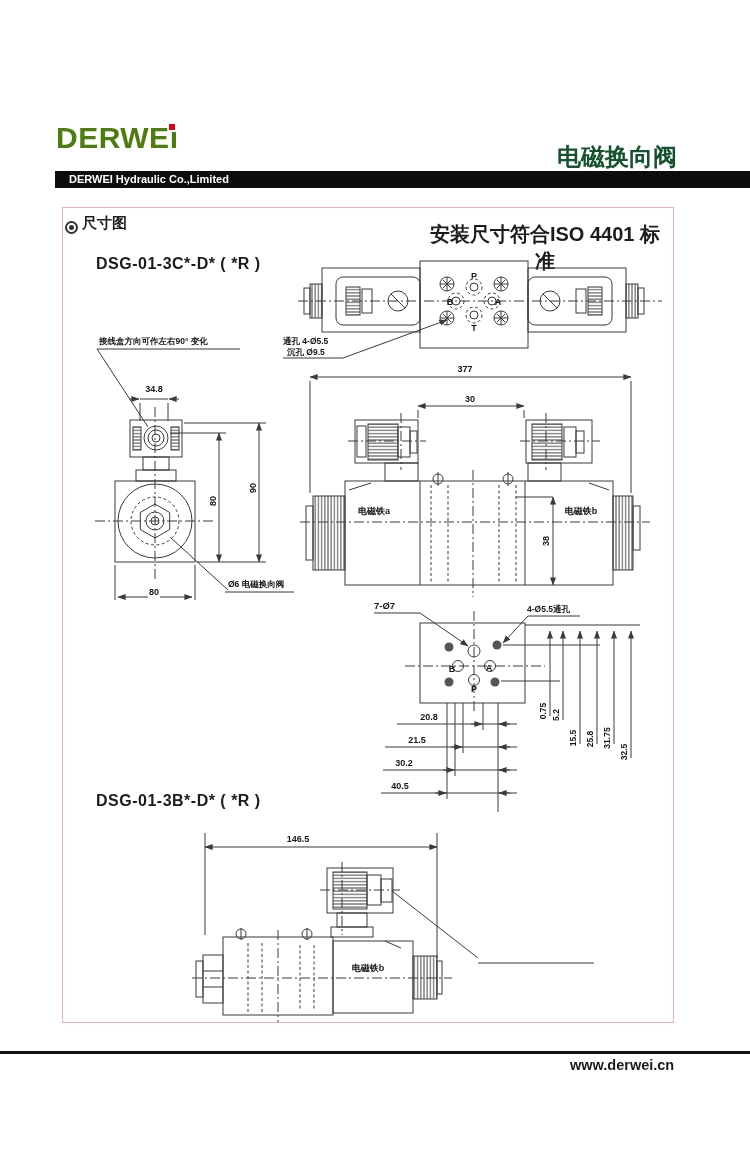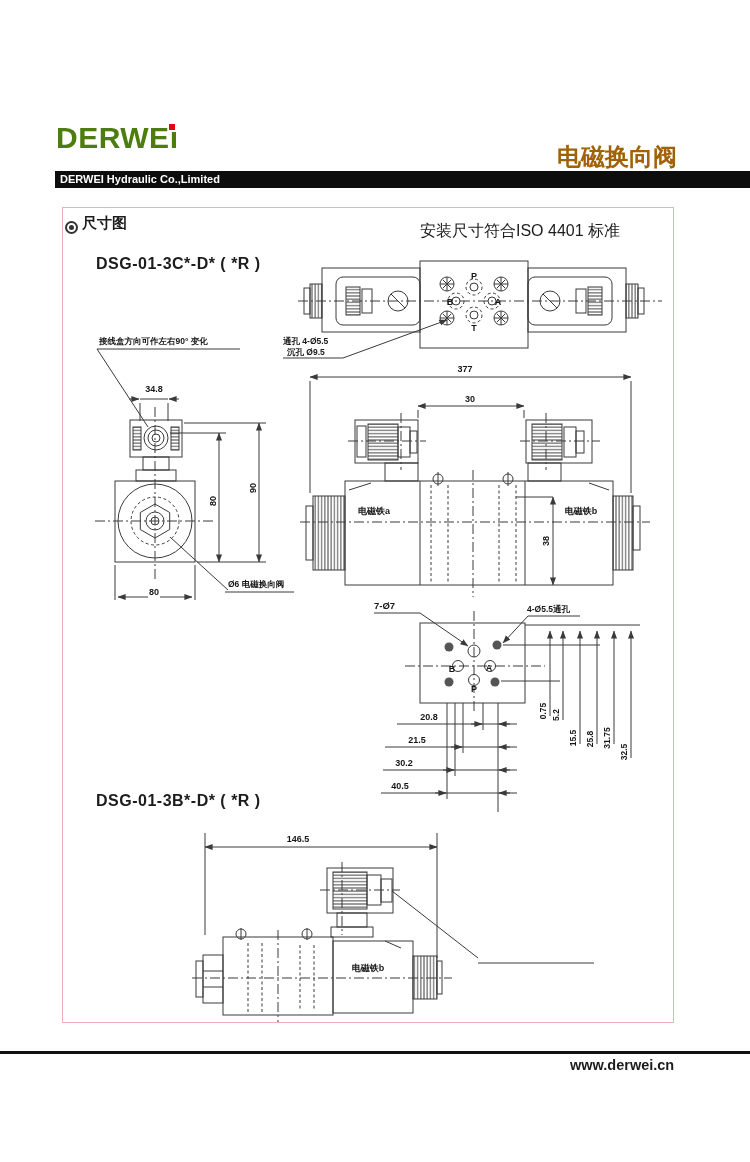--- a/index.html
+++ b/index.html
@@ -12,27 +12,27 @@
   .dsh{stroke-dasharray:3 2.5}
   .lb{position:absolute;font-weight:bold;font-size:9px;white-space:nowrap;color:#161616;line-height:1.1}
   .sm{font-size:8.5px}
   .ctr{transform:translate(-50%,-50%)}
   .rot{transform:translate(-50%,-50%) rotate(-90deg)}
   .bg{background:#fff;padding:0 1px}
   .model{position:absolute;font-weight:bold;font-size:16px;letter-spacing:.5px}
   #logo{position:absolute;left:56px;top:121px;font-size:30px;font-weight:bold;letter-spacing:.5px;color:#4d7c0f}
   #logo .dot{position:absolute;left:113px;top:3px;width:6px;height:6px}
   #companybar{position:absolute;left:55px;top:171px;width:695px;height:17px;background:#0d0d0d;
-              color:#fff;font-size:11px;font-weight:bold;line-height:17px;padding-left:5px;box-sizing:border-box}
-  #pagetitle{position:absolute;top:141px;right:73px;font-size:24px;font-weight:bold;color:#a16207}
+              color:#fff;font-size:11px;font-weight:bold;line-height:17px;padding-left:14px;box-sizing:border-box}
+  #pagetitle{position:absolute;top:141px;right:73px;font-size:24px;font-weight:bold;color:#14532d}
   #pinkbox{position:absolute;left:62px;top:207px;width:610px;height:814px;border:1px solid #efaebe}
   #secbullet{position:absolute;left:65px;top:221px;width:9px;height:9px;border:2px solid #333;border-radius:50%}
   #secbullet::after{content:"";position:absolute;left:2px;top:2px;width:5px;height:5px;background:#333;border-radius:50%}
   #sectitle{position:absolute;left:82px;top:214px;font-size:15px;font-weight:bold}
-  #isonote{position:absolute;left:420px;top:221px;width:250px;text-align:left;font-size:16px;font-weight:normal}
+  #isonote{position:absolute;left:420px;top:221px;width:250px;text-align:center;font-size:20px;font-weight:bold}
   #cable{position:absolute;left:487px;top:915px;font-size:8.5px;font-weight:bold;line-height:11.5px}
   #footline{position:absolute;left:0;top:1051px;width:750px;height:3px;background:#111}
   #footurl{position:absolute;left:570px;top:1057px;font-size:14.5px;font-weight:bold}
 </style>
 </head>
 <body>
 
 <div id="page">
 
   <div id="logo"><span>DERWE</span><span>ı</span><span class="dot" style="background: rgb(230, 0, 18);"></span></div>

